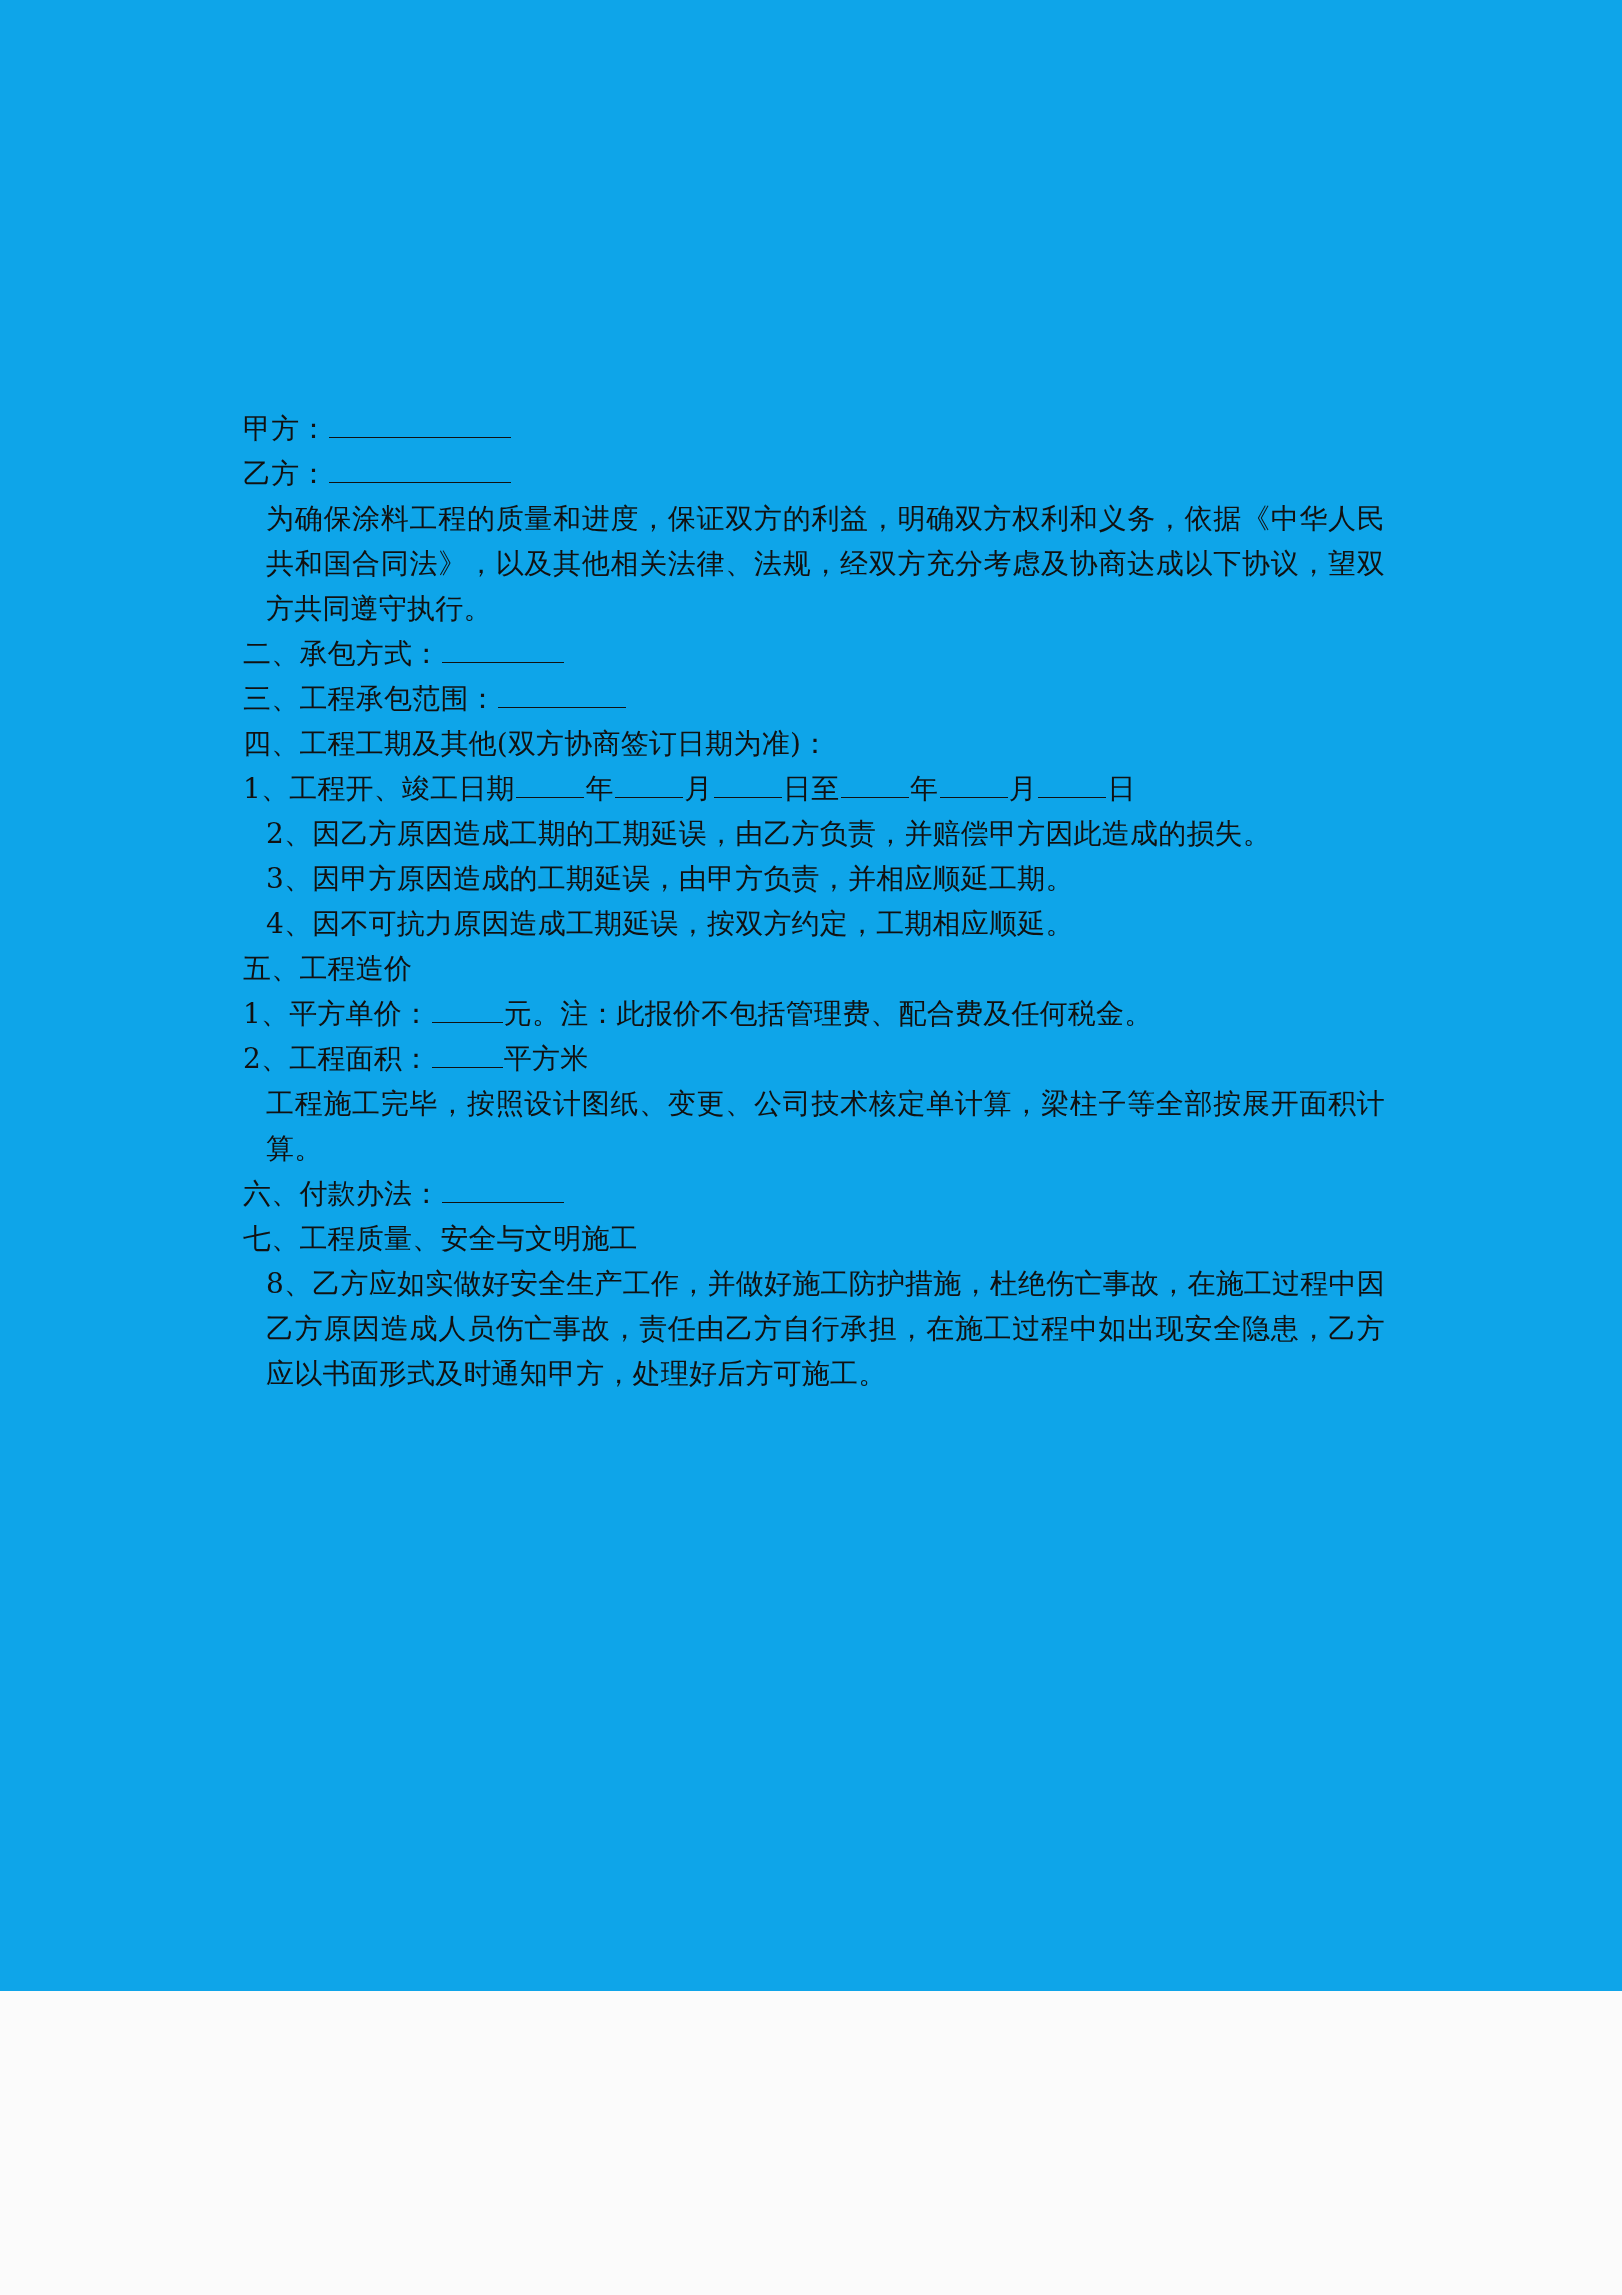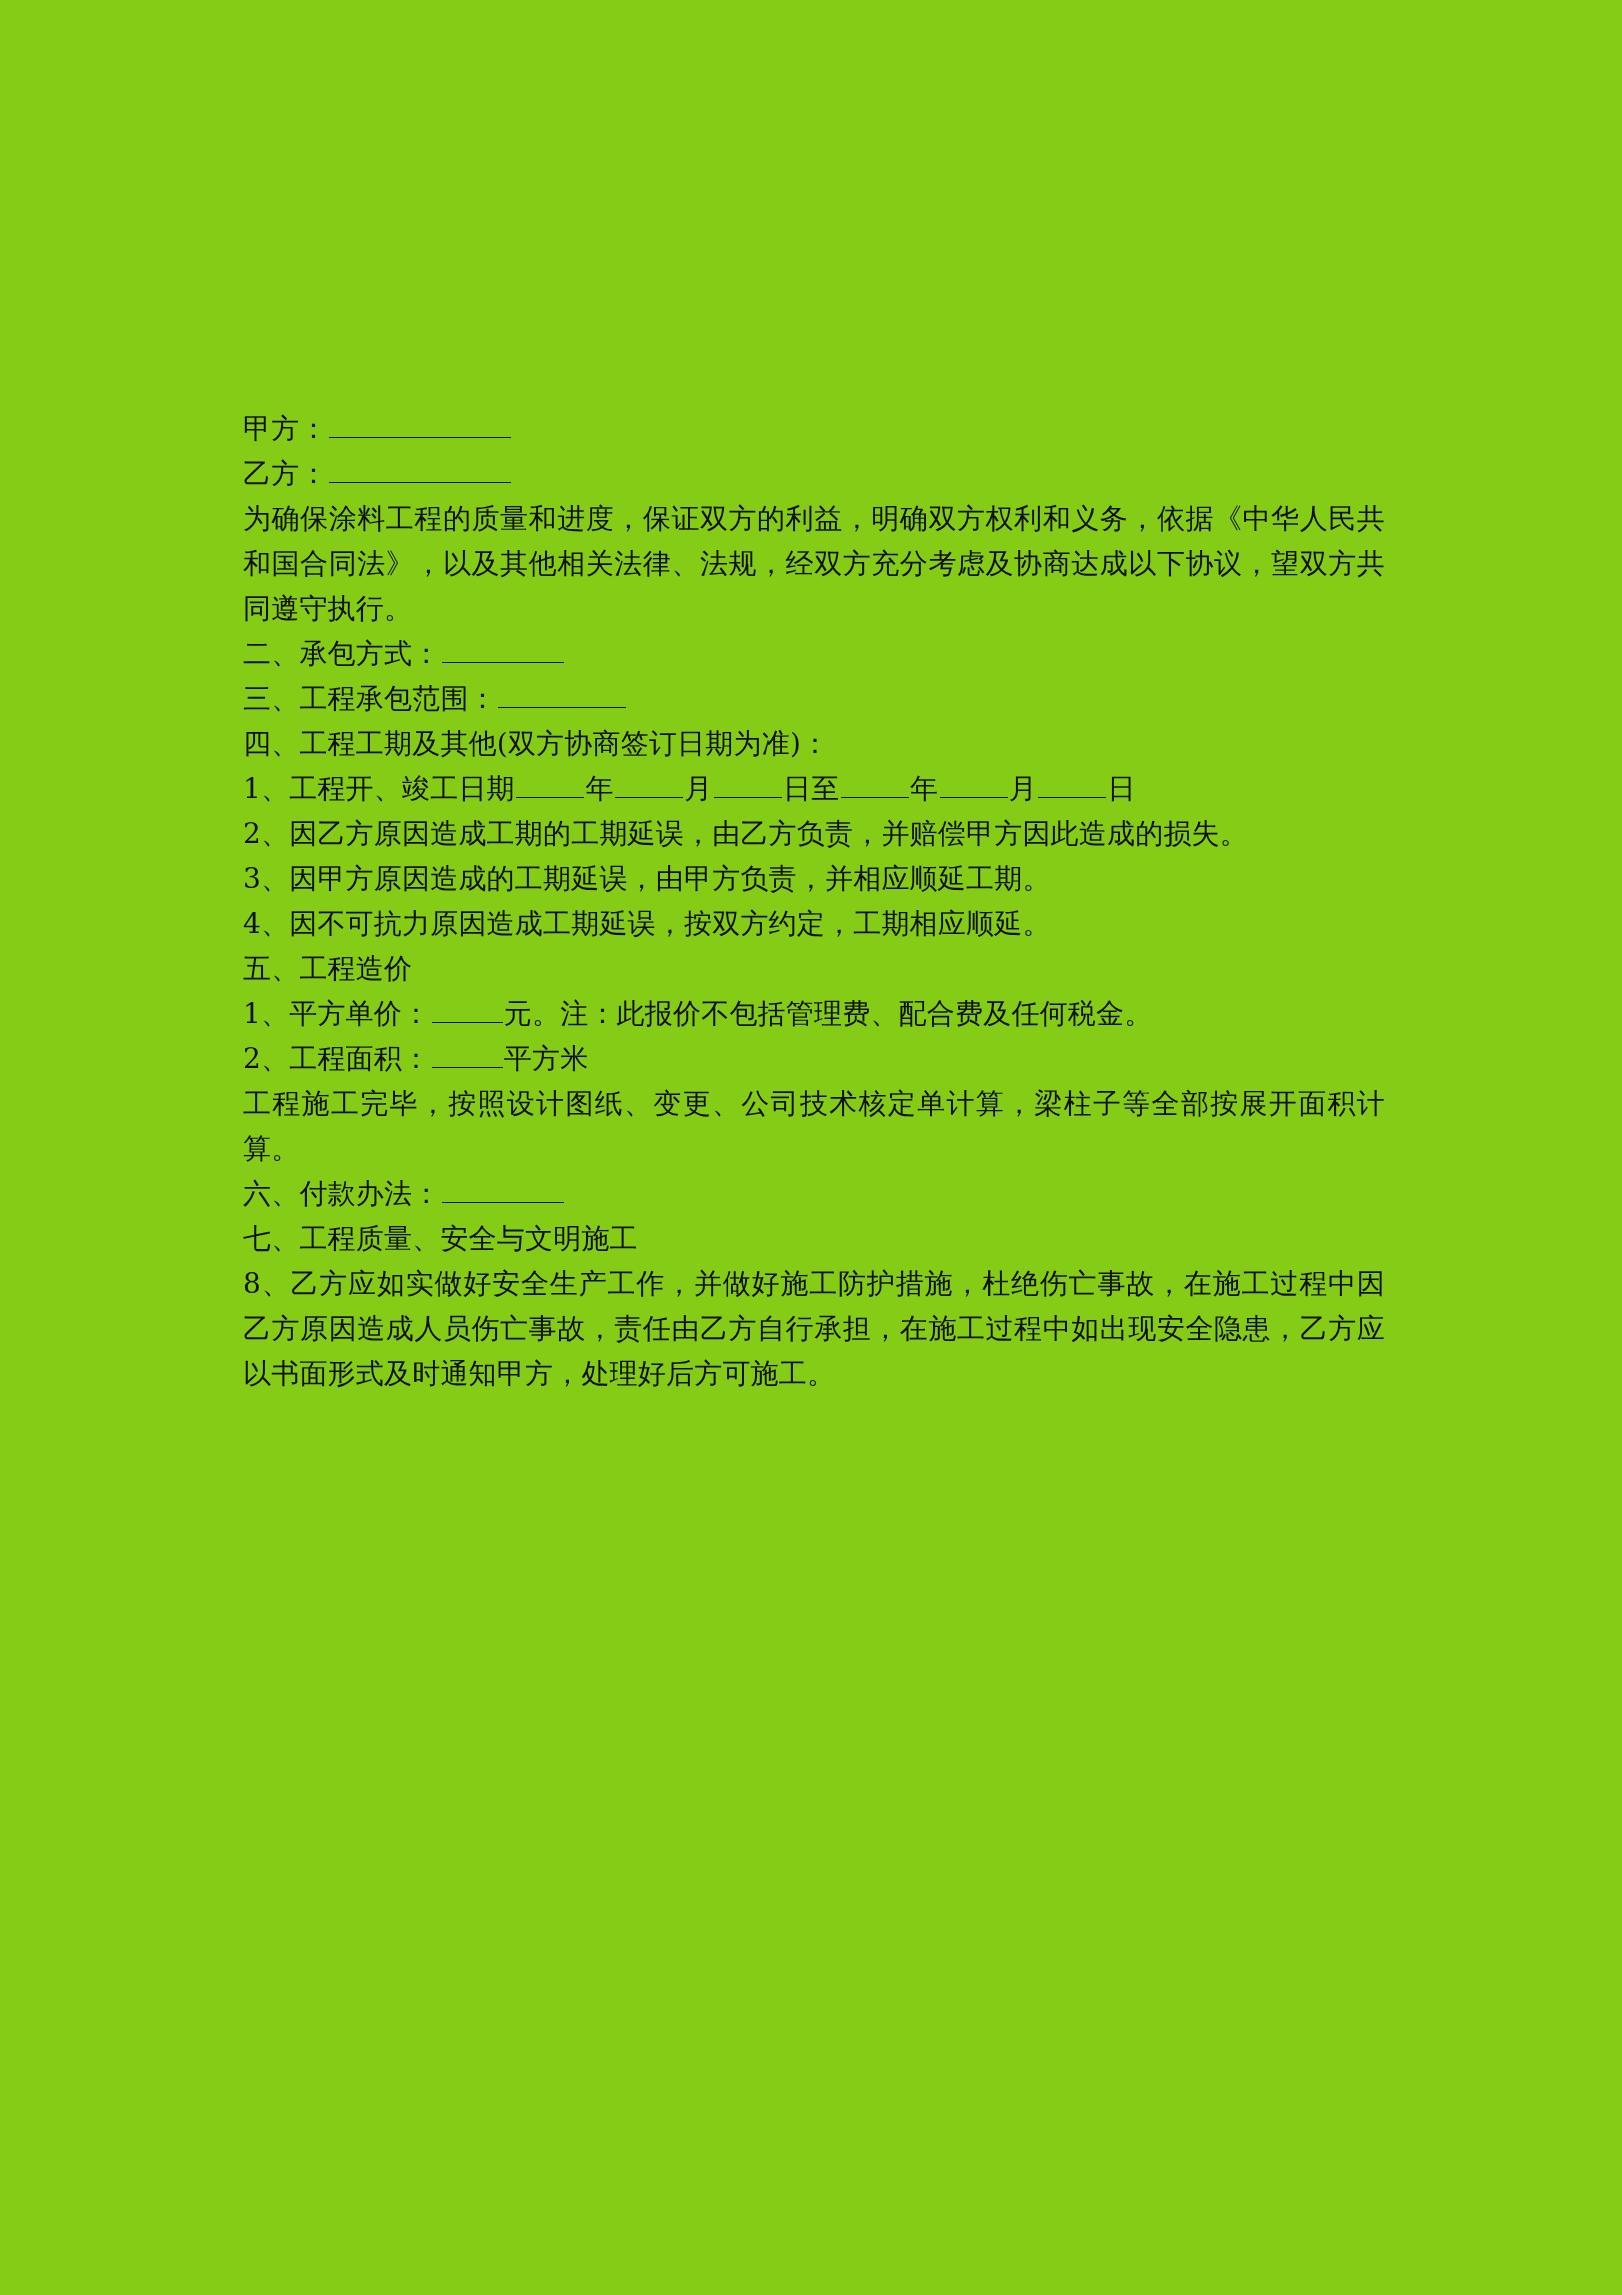--- a/index.html
+++ b/index.html
@@ -11,22 +11,22 @@
     height: 2295px;
     background: #fbfbfb;
     font-family: "DejaVu Serif", "Liberation Serif", serif;
     color: #000;
     -webkit-font-smoothing: antialiased;
   }
 
   .page {
     position: relative;
     width: 1623px;
-    height: 2295px;
-    background: #84cc16;
+    height: 1991px;
+    background: #0ea5e9;
     box-sizing: border-box;
     overflow: hidden;
   }
 
   
   .doc-title {
     position: absolute;
     left: 0;
     top: 175px;
     width: 1623px;
@@ -53,20 +53,21 @@
     color: #111;
     text-align: justify;
     text-justify: inter-character;
     letter-spacing: 0.2px;
     word-break: break-all;
     white-space: normal;
   }
 
   .line.flow {
     text-align: justify;
+    margin-left: 23px;
   }
 
   
   .blank {
     display: inline-block;
     border-bottom: 1.3px solid #111;
     vertical-align: baseline;
     height: 26px;
     margin: 0 1.3px;
   }

